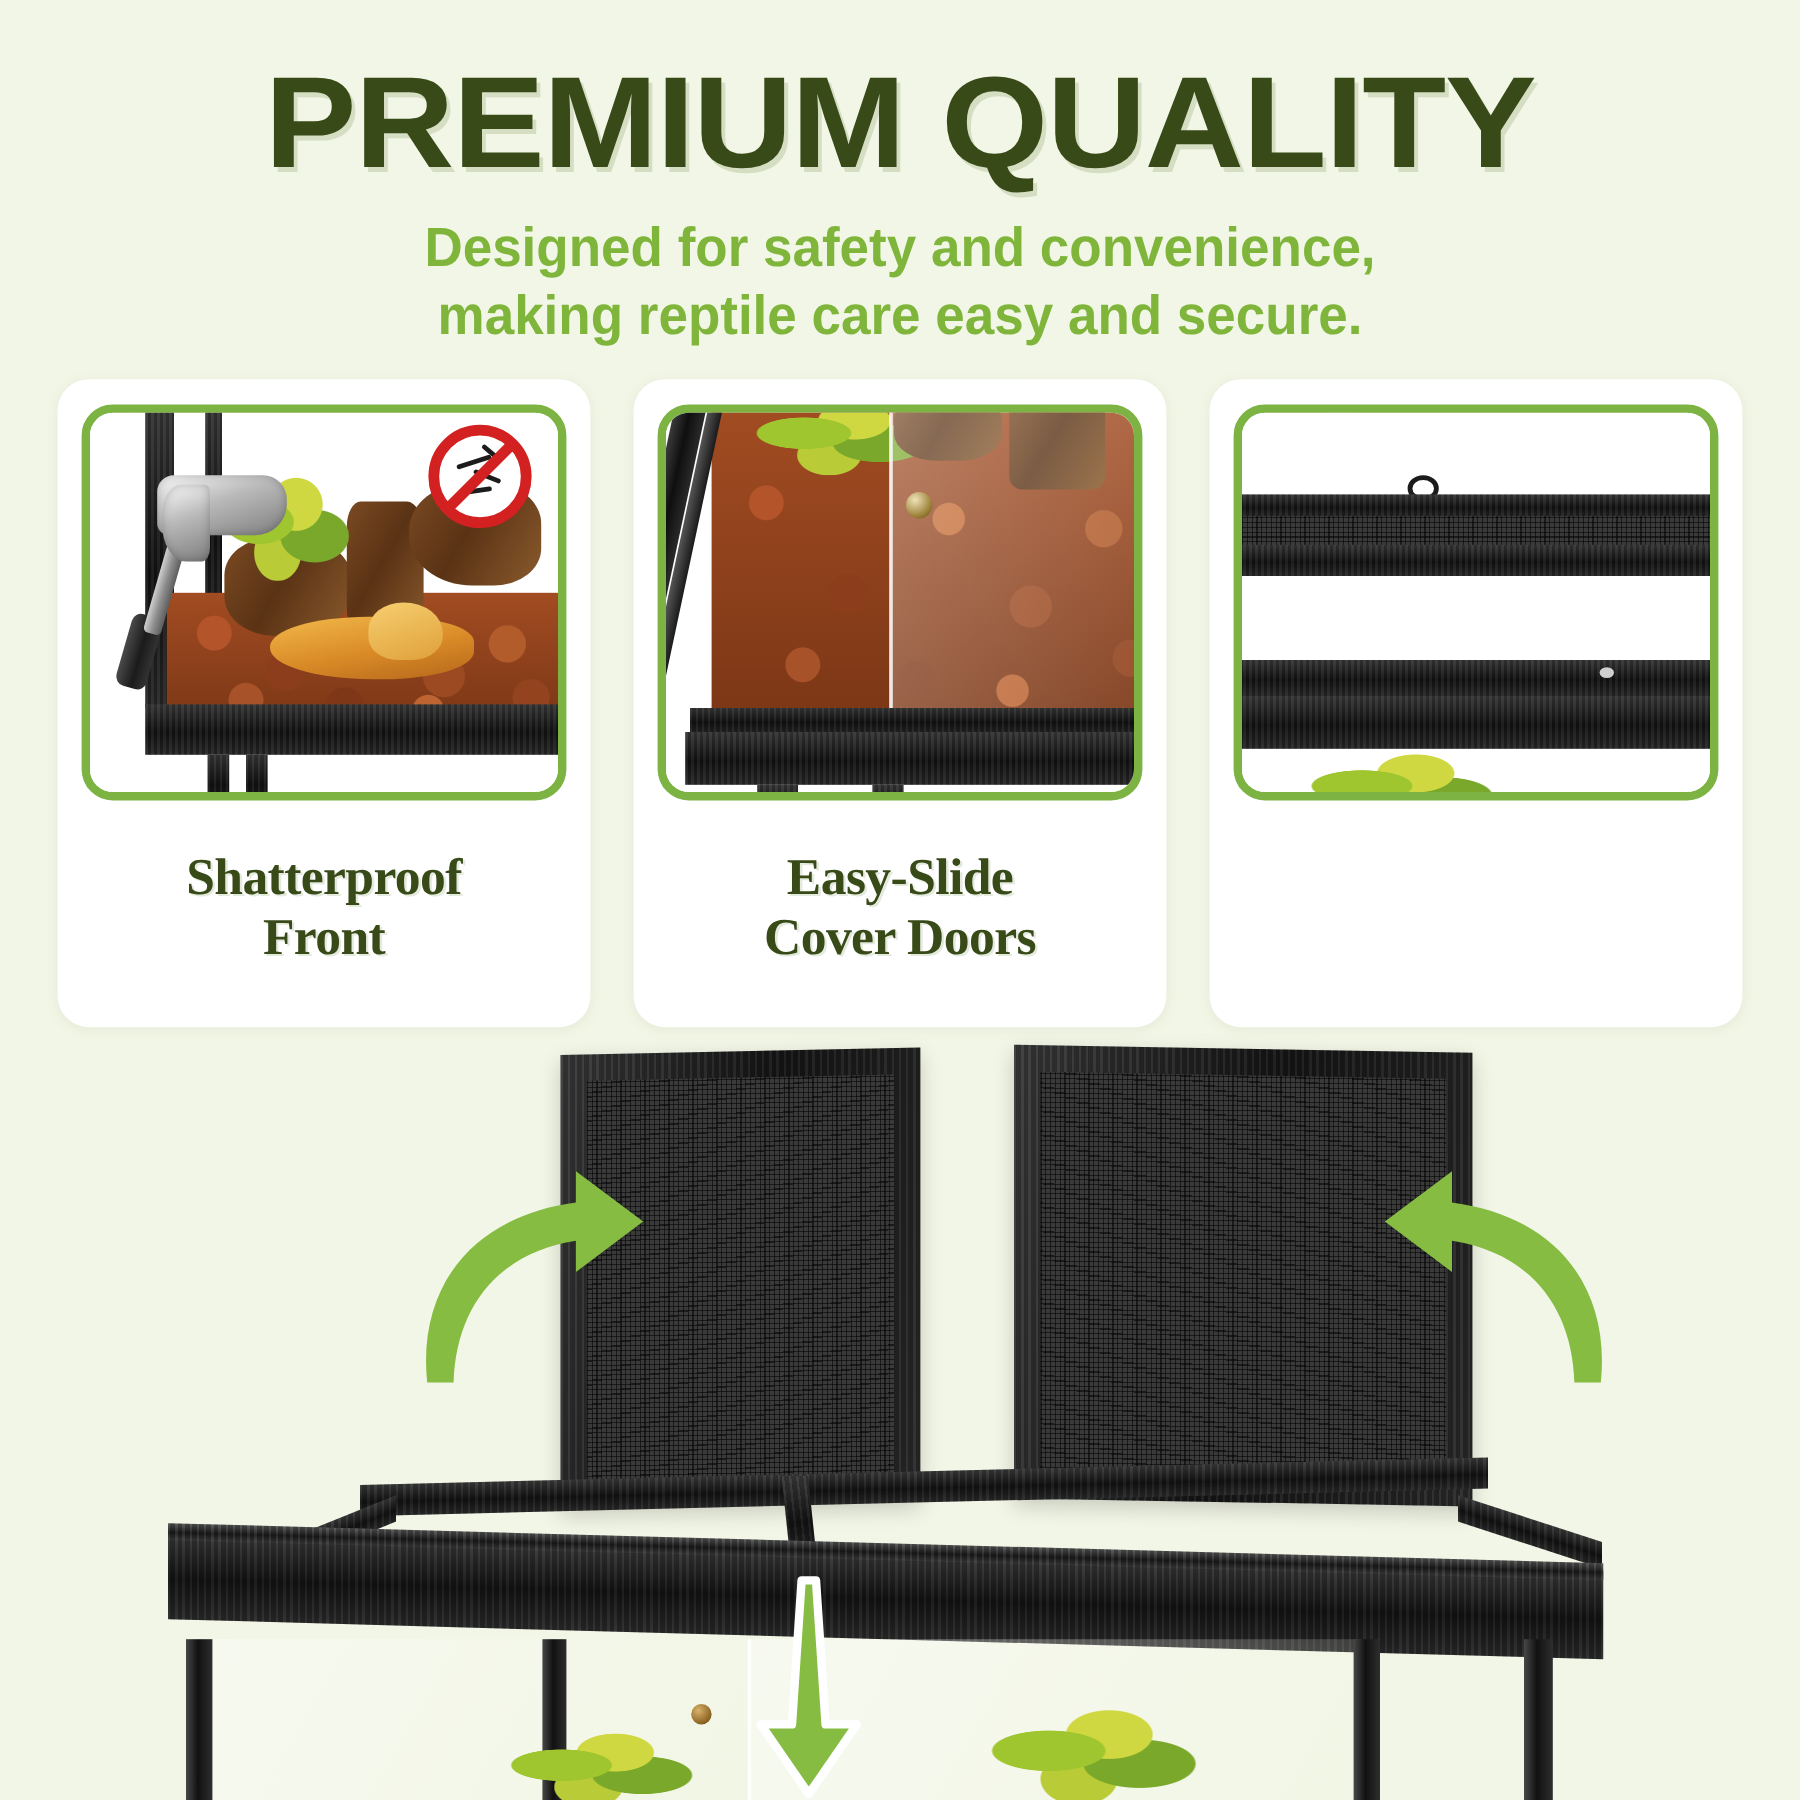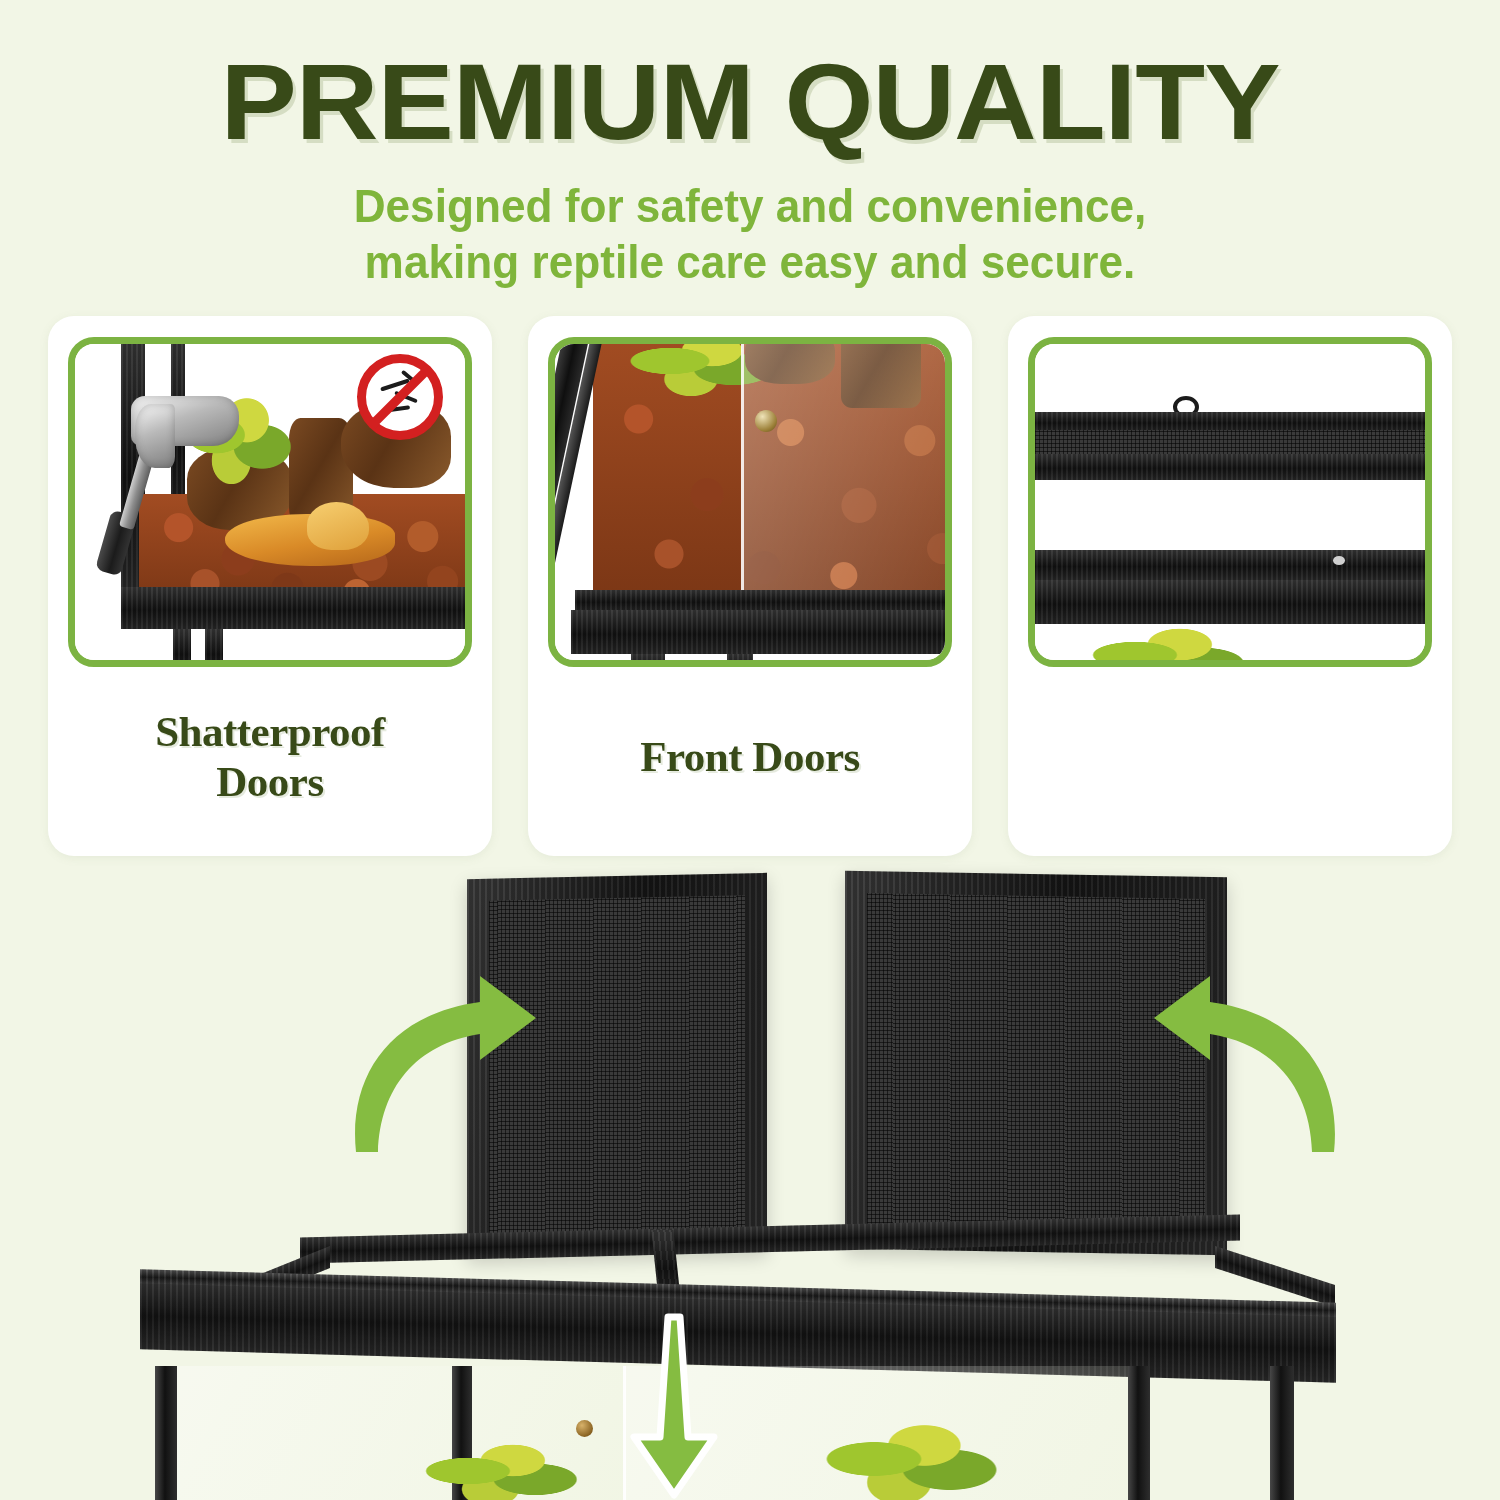--- a/index.html
+++ b/index.html
@@ -193,21 +193,21 @@
           <div class="crack-mark" style="left:14px;top:20px;width:30px;height:4px;transform:rotate(-18deg);"></div>
           <div class="crack-mark" style="left:28px;top:32px;width:24px;height:4px;transform:rotate(22deg);"></div>
           <div class="crack-mark" style="left:18px;top:44px;width:26px;height:4px;transform:rotate(-8deg);"></div>
           <div class="crack-mark" style="left:34px;top:12px;width:18px;height:4px;transform:rotate(40deg);"></div>
         </div>
       </div>
     </div>
     <div class="card-label">
       <div>
         <span>Shatterproof</span>
-        <span>Doors</span>
+        <span>Front</span>
       </div>
     </div>
   </div>
 
   <div class="card">
     <div class="photo">
       <div class="photo-inner">
         <div class="abs" style="inset:0;background:#ffffff;"></div>
 
         <div class="abs substrate" style="left:38px;top:-6px;width:380px;height:270px;"></div>
@@ -232,21 +232,22 @@
         <div class="hand" style="left:212px;top:96px;width:72px;height:40px;border-radius:50%;"></div>
 
         <div class="abs wood" style="left:20px;top:246px;width:384px;height:22px;"></div>
         <div class="abs wood" style="left:16px;top:266px;width:390px;height:44px;"></div>
         <div class="abs wood" style="left:76px;top:310px;width:34px;height:30px;"></div>
         <div class="abs wood" style="left:172px;top:310px;width:26px;height:30px;"></div>
       </div>
     </div>
     <div class="card-label">
       <div>
-        <span>Front Doors</span>
+        <span>Easy-Slide</span>
+        <span>Cover Doors</span>
       </div>
     </div>
   </div>
 
   <div class="card">
     <div class="photo">
       <div class="photo-inner">
         <div class="abs" style="inset:0;background:#ffffff;"></div>
 
         <div class="hand" style="left:150px;top:-18px;width:180px;height:92px;border-radius:42% 50% 48% 40%;"></div>

